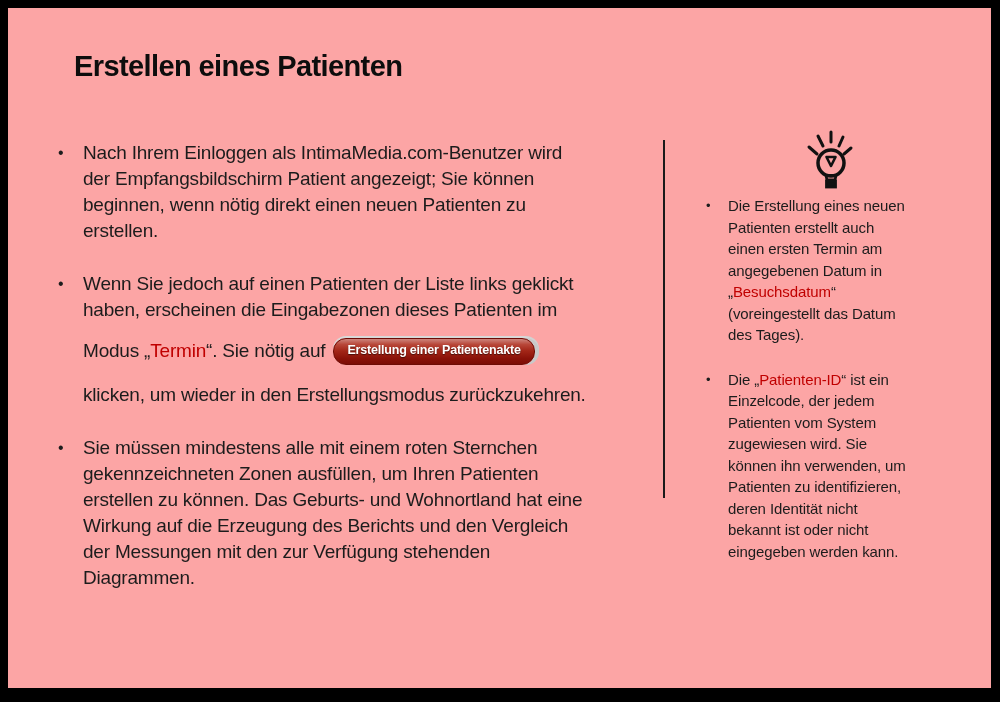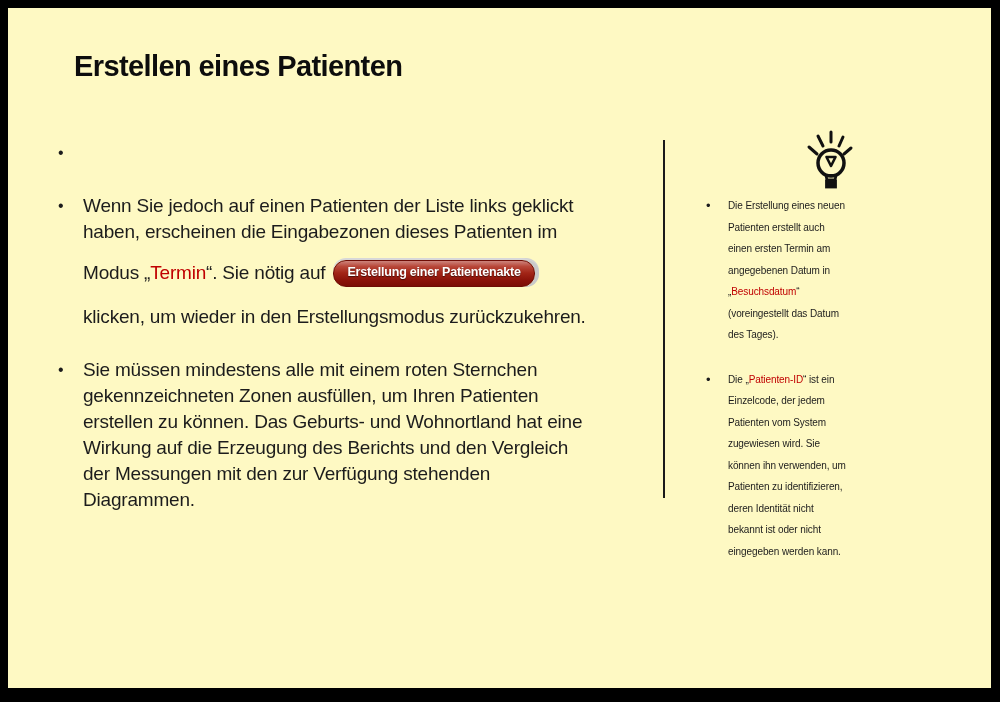--- a/index.html
+++ b/index.html
@@ -7,21 +7,21 @@
   body {
     width:1000px; height:702px;
     background:#000;
     font-family:"Liberation Sans", sans-serif;
     position:relative;
     overflow:hidden;
   }
   .slide {
     position:absolute;
     left:8px; top:8px; right:9px; bottom:14px;
-    background:#fef9c3;
+    background:#fca5a5;
   }
   .title {
     position:absolute;
     left:66px; top:42px;
     font-size:29px;
     font-weight:bold;
     letter-spacing:-0.6px;
     color:#0d0d0d;
     margin:0;
     white-space:nowrap;
@@ -44,21 +44,21 @@
     left:655px; top:132px;
     width:2px; height:358px;
     background:#1a1a1a;
   }
 
   
   .bulb { position:absolute; left:794px; top:122px; width:58px; height:64px; }
   #right-list { left:698px; top:187px; width:238px; }
   #right-list li { margin-bottom:23px; }
   #right-list .marker { width:22px; font-size:13px; line-height:21.5px; }
-  #right-list .txt { font-size:10px; line-height:21.5px; letter-spacing:-0.1px; }
+  #right-list .txt { font-size:15px; line-height:21.5px; letter-spacing:-0.1px; }
 
   
   .btn {
     display:inline-block;
     vertical-align:middle;
     position:relative;
     top:-1px;
     margin:16px 3px;
     padding:4px 13px 5px 13px;
     font-size:12.5px;
@@ -78,20 +78,24 @@
 </head>
 <body>
 
 <div class="slide">
 
   <h1 class="title">Erstellen eines Patienten</h1>
 
   <ul class="bullets" id="left-list">
       <li>
         <span class="marker">•</span>
+        <span class="txt"><span>Nach Ihrem Einloggen als IntimaMedia.com-Benutzer wird
+der Empfangsbildschirm Patient angezeigt; Sie können
+beginnen, wenn nötig direkt einen neuen Patienten zu
+erstellen.</span></span>
       </li>
       <li>
         <span class="marker">•</span>
         <span class="txt"><span>Wenn Sie jedoch auf einen Patienten der Liste links geklickt
 haben, erscheinen die Eingabezonen dieses Patienten im
 Modus „</span><span class="red">Termin</span><span>“. Sie nötig auf </span><span class="btn">Erstellung einer Patientenakte</span><span>
 klicken, um wieder in den Erstellungsmodus zurückzukehren.</span></span>
       </li>
       <li>
         <span class="marker">•</span>

